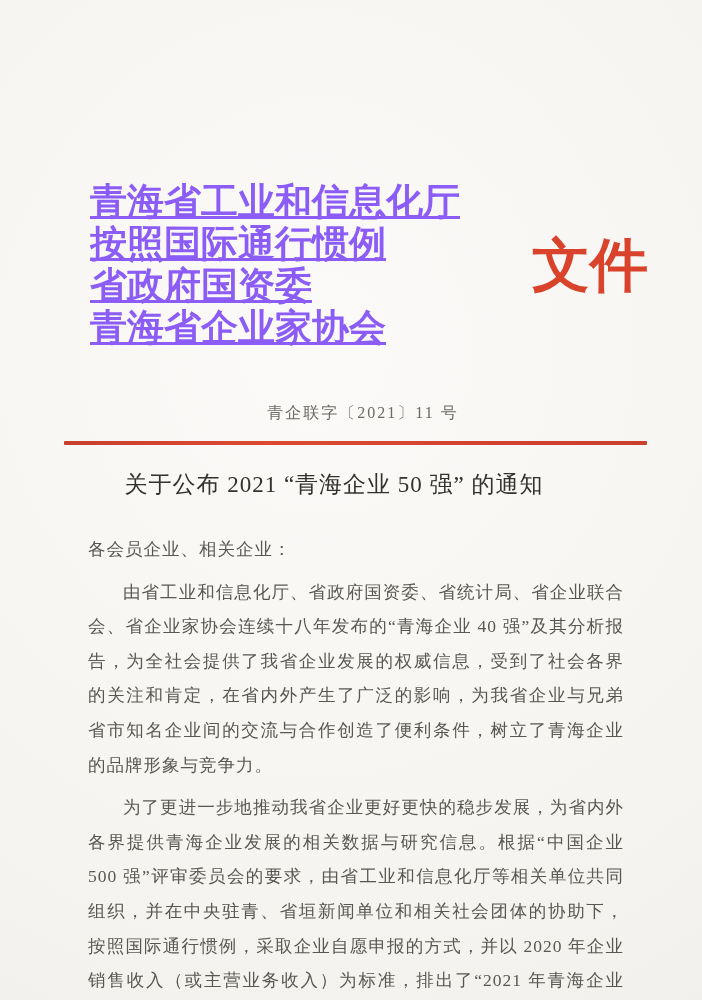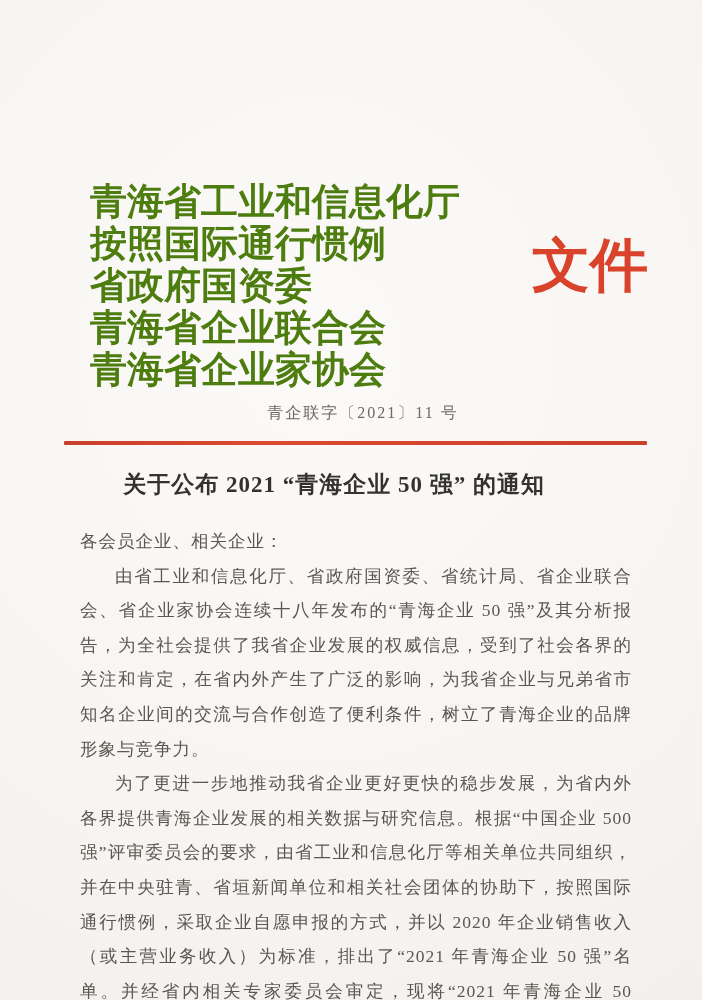--- a/index.html
+++ b/index.html
@@ -18,21 +18,22 @@
   .page {
     position: absolute;
     inset: 0;
   }
   
   .letterhead {
     position: absolute;
     left: 90px;
     top: 181px;
     width: 448px;
-    color: #4d7c0f;
+    color: #8b5cf6;
+    text-decoration: underline;
   }
   .agency-line {
     font-size: 37px;
     font-weight: bold;
     line-height: 42px;
     height: 42px;
     white-space: nowrap;
     text-align: justify;
     text-align-last: justify;
     text-justify: inter-character;
@@ -74,66 +75,65 @@
     background: linear-gradient(90deg, #c8402b 0%, #dd4a31 35%, #d5422e 70%, #c8402b 100%);
     border-radius: 1px;
   }
   .title {
     position: absolute;
     top: 469px;
     left: 0;
     width: 668px;
     text-align: center;
     font-size: 23px;
-    font-weight: bold;
+    font-weight: normal;
     letter-spacing: 1px;
     color: #33322e;
   }
   .body-text {
     position: absolute;
     top: 524px;
     left: 80px;
     width: 552px;
     font-size: 17.5px;
     line-height: 34.6px;
     letter-spacing: 1px;
     color: #595750;
     text-align: justify;
     text-justify: inter-character;
   }
   .body-text p {
-    margin: 0;
+    margin: 8px;
   }
   .salutation {
     text-indent: 0;
   }
   .para {
     text-indent: 2em;
   }
 </style>
 </head>
 <body>
 
 <div class="page">
 
   <div class="letterhead">
     <div class="agency-line">青海省工业和信息化厅</div>
     <div class="agency-line">按照国际通行惯例</div>
     <div class="agency-line">省政府国资委</div>
-    <div class="agency-line">青海省企业联合会</div>
     <div class="agency-line">青海省企业家协会</div>
   </div>
 
   <div class="doc-type">文件</div>
 
   <div class="doc-number">青企联字〔2021〕11 号</div>
 
   <div class="red-line"></div>
 
   <div class="title">关于公布 2021 “青海企业 50 强” 的通知</div>
 
   <div class="body-text">
     <p class="salutation">各会员企业、相关企业：</p>
-    <p class="para">由省工业和信息化厅、省政府国资委、省统计局、省企业联合会、省企业家协会连续十八年发布的“青海企业 50 强”及其分析报告，为全社会提供了我省企业发展的权威信息，受到了社会各界的关注和肯定，在省内外产生了广泛的影响，为我省企业与兄弟省市知名企业间的交流与合作创造了便利条件，树立了青海企业的品牌形象与竞争力。</p>
+    <p class="para">由省工业和信息化厅、省政府国资委、省统计局、省企业联合会、省企业家协会连续十八年发布的“青海企业 40 强”及其分析报告，为全社会提供了我省企业发展的权威信息，受到了社会各界的关注和肯定，在省内外产生了广泛的影响，为我省企业与兄弟省市知名企业间的交流与合作创造了便利条件，树立了青海企业的品牌形象与竞争力。</p>
     <p class="para">为了更进一步地推动我省企业更好更快的稳步发展，为省内外各界提供青海企业发展的相关数据与研究信息。根据“中国企业 500 强”评审委员会的要求，由省工业和信息化厅等相关单位共同组织，并在中央驻青、省垣新闻单位和相关社会团体的协助下，按照国际通行惯例，采取企业自愿申报的方式，并以 2020 年企业销售收入（或主营业务收入）为标准，排出了“2021 年青海企业 50 强”名单。并经省内相关专家委员会审定，现将“2021 年青海企业 50 强”名单予以</p>
   </div>
 
 </div>
 
 </body></html>

